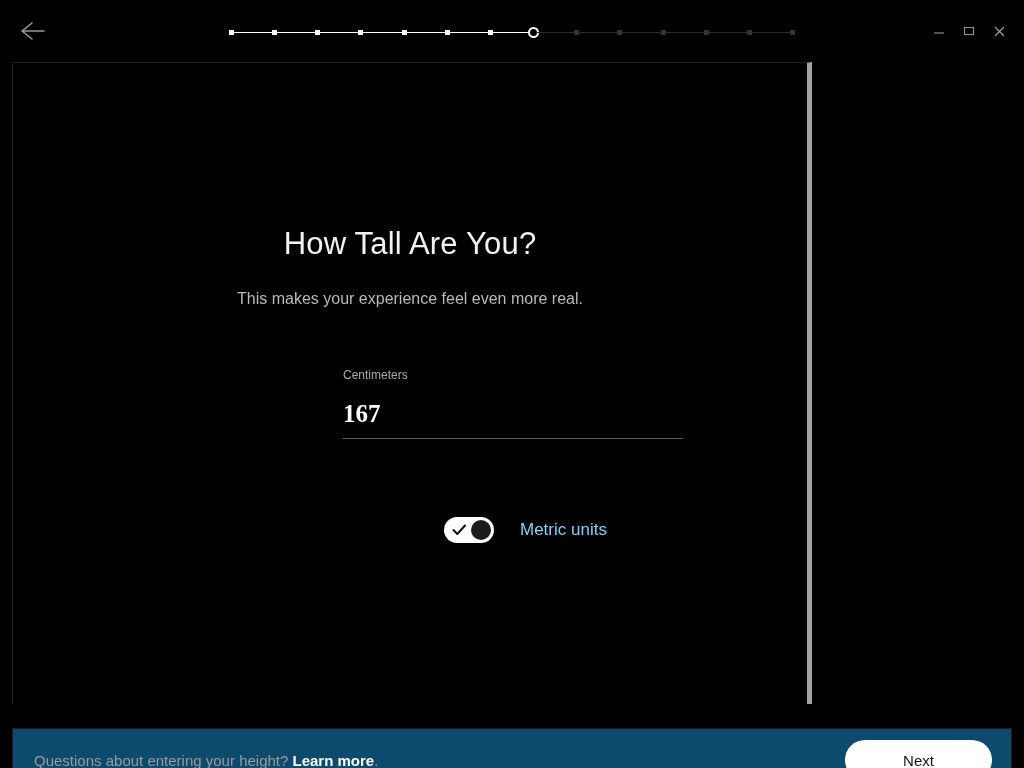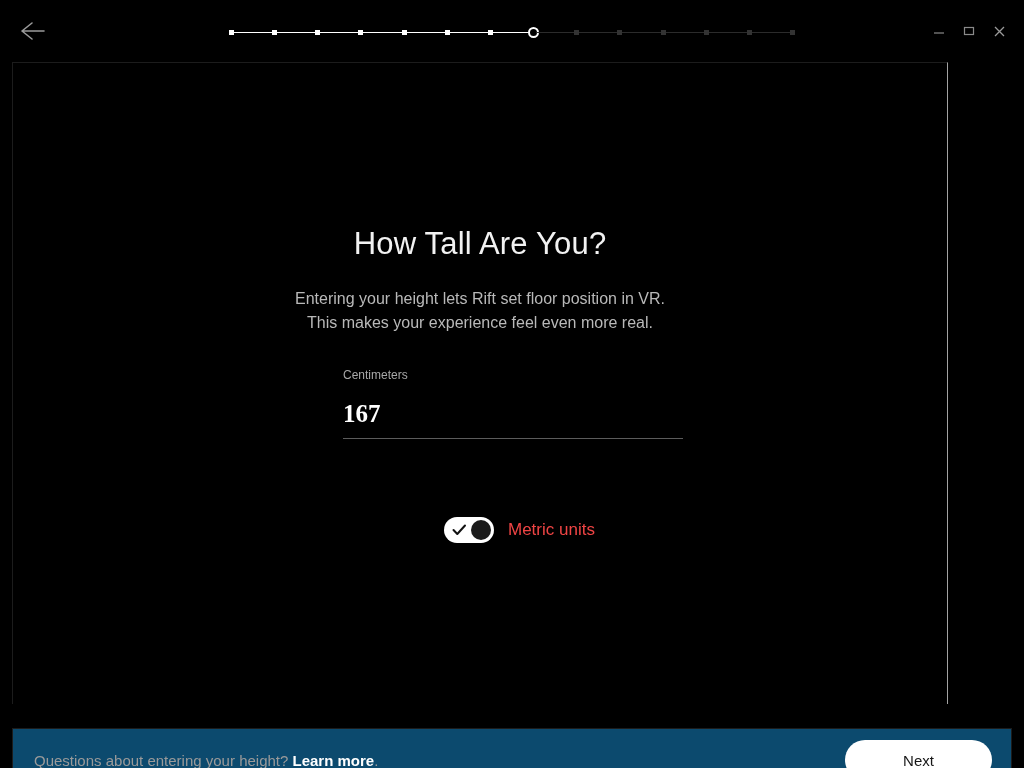--- a/index.html
+++ b/index.html
@@ -69,25 +69,25 @@
     color:#8a8a8a;
     font-size:15px;
     line-height:1;
   }
   .wc svg { display:block; }
 
   
   .panel {
     position:absolute;
     left:12px; top:62px;
-    width:936px; height:642px;
+    width:800px; height:642px;
     background:#000;
     border-top:1px solid #1c1c1c;
     border-left:1px solid #1c1c1c;
-    border-right:1px solid #a3a3a3;
+    border-right:5px solid #a3a3a3;
   }
 
   .headline {
     position:absolute;
     left:0; top:163px; width:100%;
     text-align:center;
     font-size:31px;
     font-weight:300;
     color:#f2f2f2;
     letter-spacing:0.2px;
@@ -146,23 +146,23 @@
     left:8px; top:6px;
   }
   .toggle .knob {
     position:absolute;
     right:3px; top:3px;
     width:20px; height:20px;
     border-radius:50%;
     background:#1b1b1b;
   }
   .toggle-label {
-    margin-left:14px;
+    margin-left:26px;
     font-size:17px;
-    color:#ef4444;
+    color:#7dd3fc;
   }
 
   
   .footer {
     position:absolute;
     left:12px; top:704px;
     width:1000px; height:64px;
     background:#0c4a6e;
     border-top:1px solid #1c1c1c;
     border-left:1px solid #1c1c1c;
@@ -262,21 +262,20 @@
         </span>
       </div>
     </div>
   </div>
 
   <div class="panel">
 
     <div class="headline">How Tall Are You?</div>
 
     <div class="subtitle">
-      <div>Entering your height lets Rift set floor position in VR.</div>
       <div>This makes your experience feel even more real.</div>
     </div>
 
     <div class="field">
       <div class="field-label">Centimeters</div>
       <input class="field-input" type="text" value="167" style="">
     </div>
 
     <div class="toggle-row">
       <div class="toggle">

